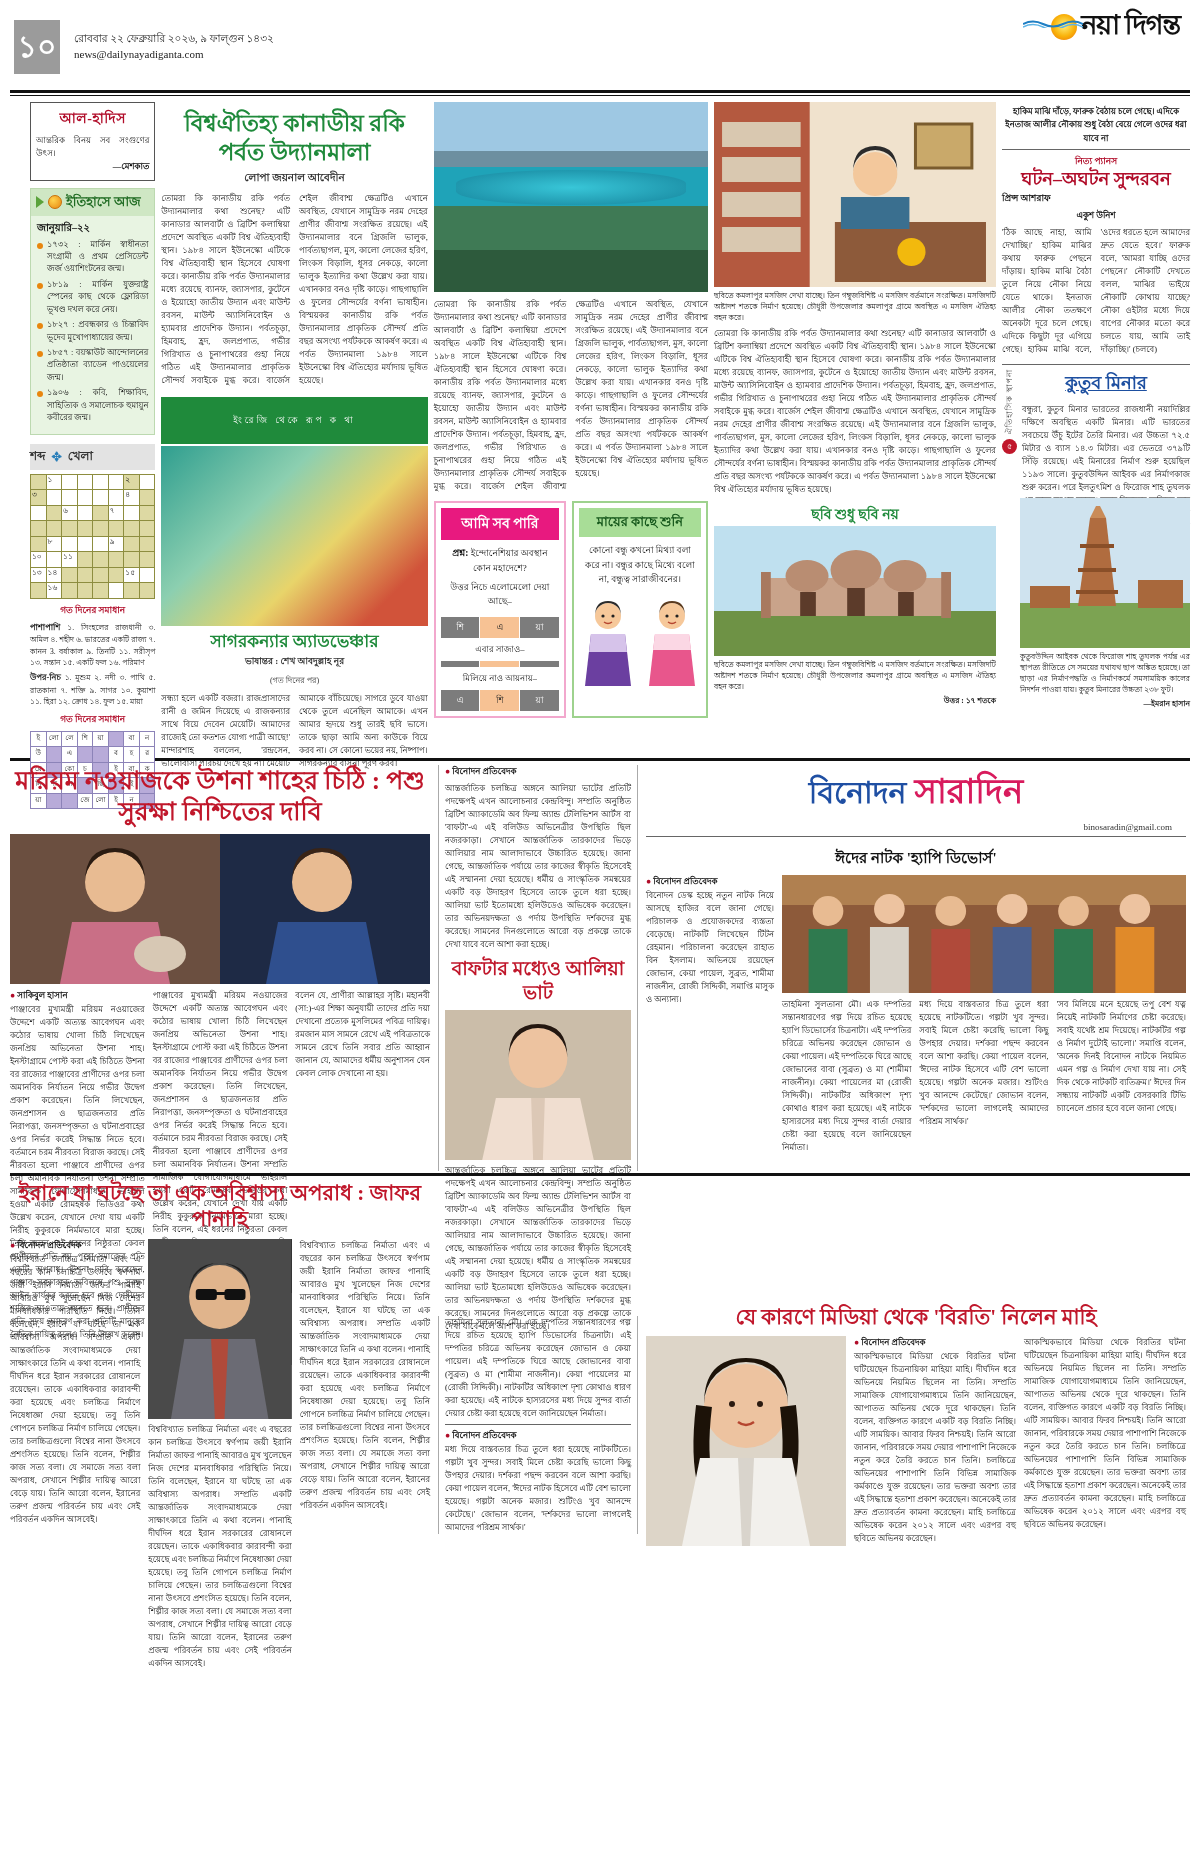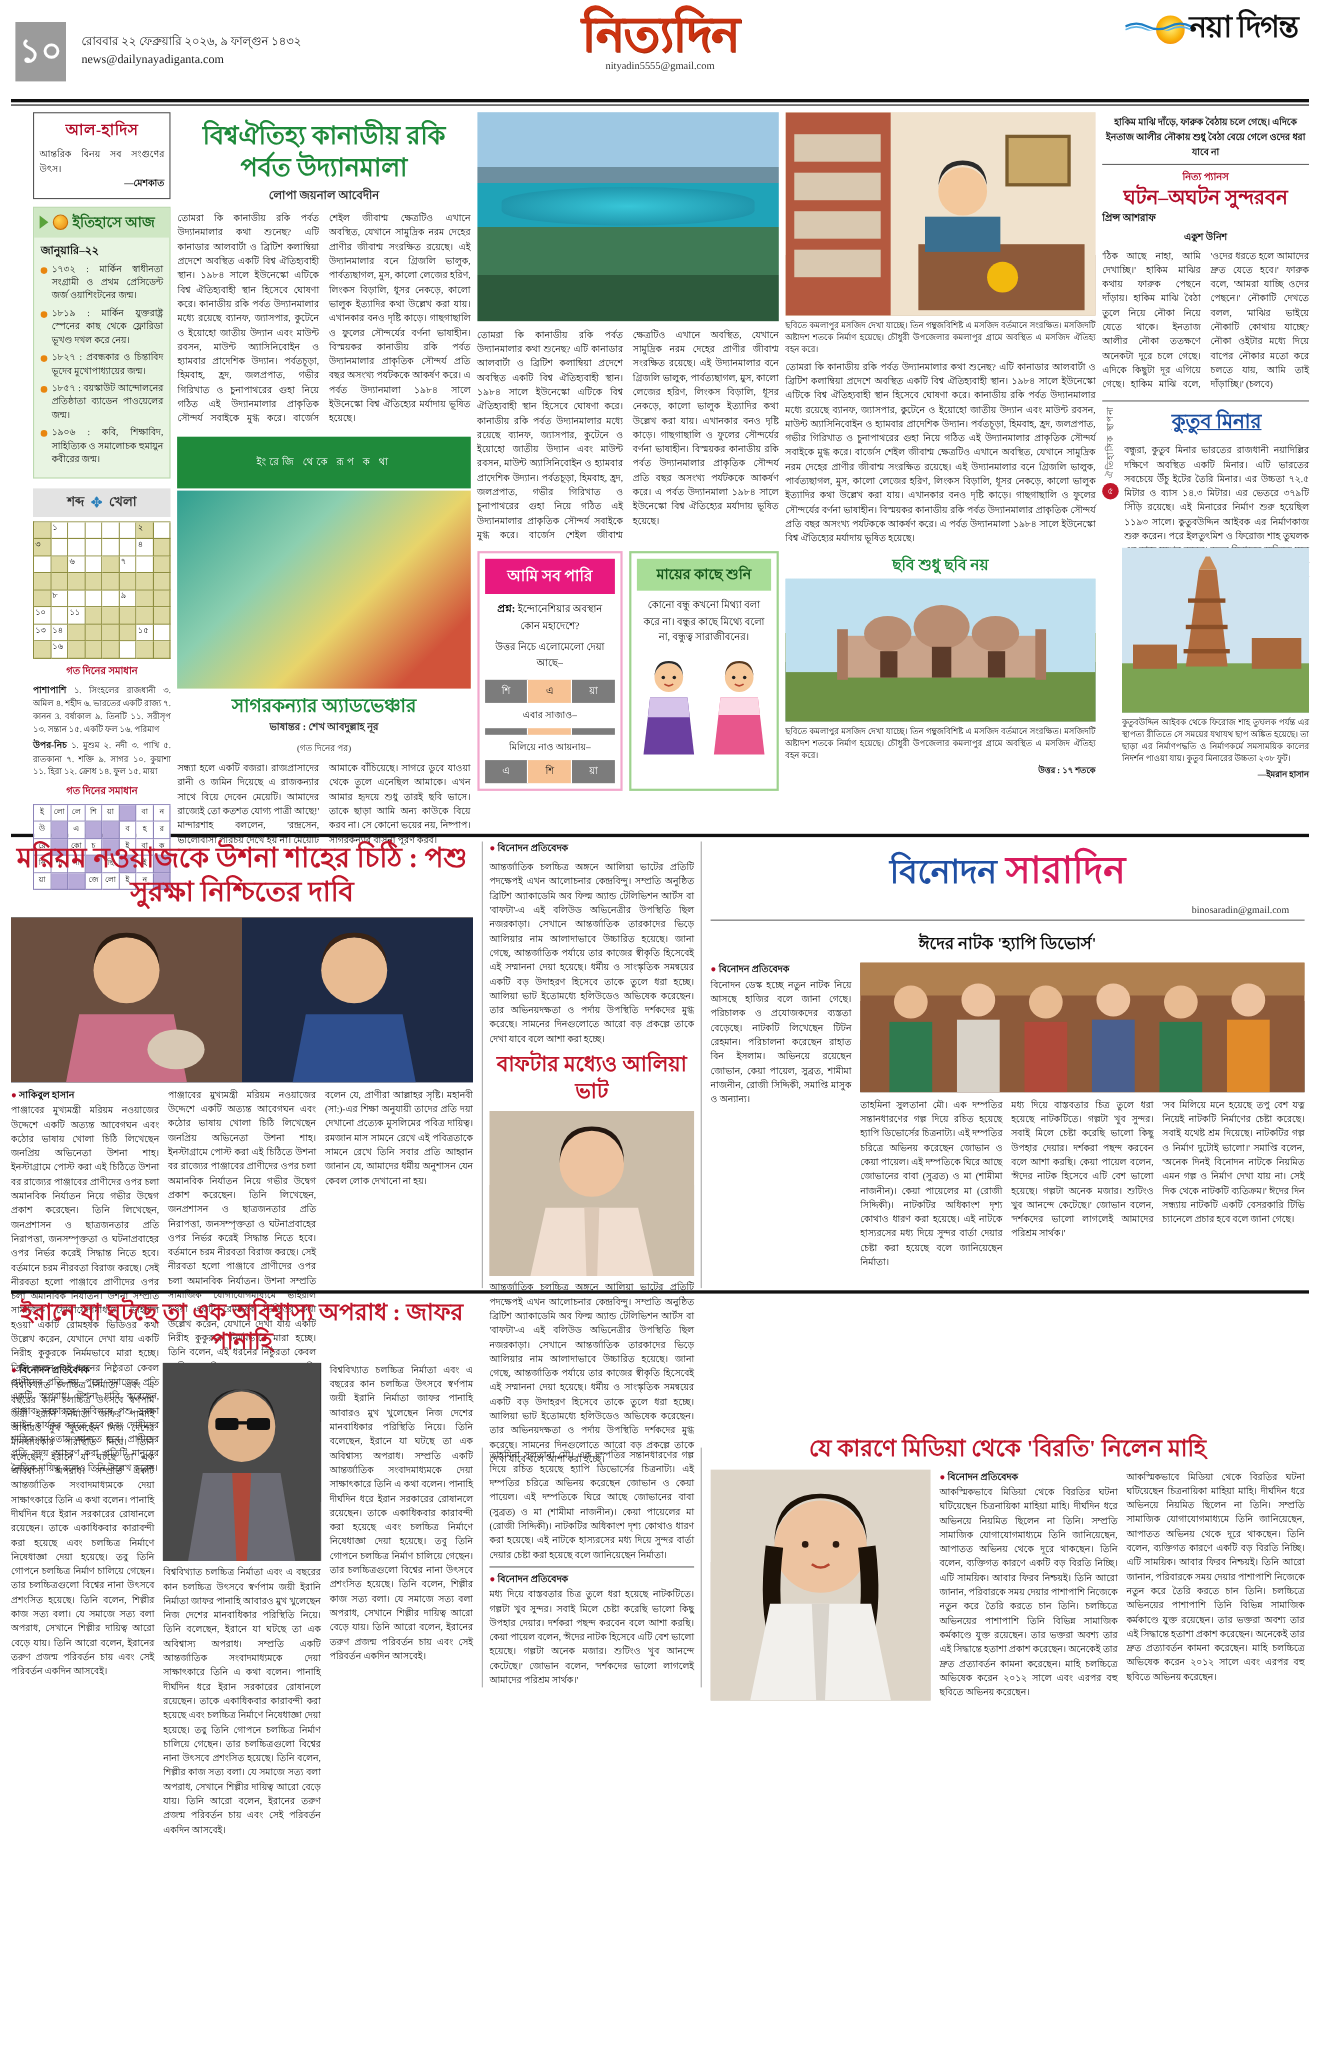--- a/index.html
+++ b/index.html
@@ -61,21 +61,21 @@
      background: radial-gradient(circle at 35% 35%, #ffd34d, #e8860f); border:1px solid #c96f07;}
   .hist-head .arrow { width:0;height:0;border-left:8px solid #5aa23b;border-top:6px solid transparent;border-bottom:6px solid transparent;}
   .hist-head .ht { font-size: 13px; font-weight: bold; color: #1f6b22; }
   .hist-date { font-size: 10px; font-weight: bold; padding: 4px 6px 2px; }
   .hist-list { list-style: none; padding: 0 6px; }
   .hist-list li { font-size: 8.3px; line-height: 1.5; text-align: justify; margin-bottom: 3px; position: relative; padding-left: 10px; }
   .hist-list li:before { content:""; position:absolute; left:0; top:4px; width:6px;height:6px;border-radius:50%;background:#e8860f;}
 
   
   .xw-head { background:#e3e3e3; text-align:center; padding:3px 0; font-size:12px; font-weight:bold; color:#333;
-             display:flex; align-items:center; justify-content:center; gap:6px;}
+             display:flex; align-items:center; gap:6px;}
   .xw-head .plus { color:#2a7fba; font-size:13px; }
   .xw-grid { display:grid; grid-template-columns: repeat(8, 1fr); margin-top:4px; border-left:1px solid #8d8d3f; border-top:1px solid #8d8d3f;}
   .xw-grid div { aspect-ratio: 1/1; border-right:1px solid #8d8d3f; border-bottom:1px solid #8d8d3f;
                  font-size:7.5px; padding-left:1px; line-height:1.3; background:#fff;}
   .xw-grid div.sh { background:#ddd9a3; }
   .xw-cap { text-align:center; font-size:9px; font-weight:bold; color:#b10d2a; margin-top:4px; }
   .clues { font-size:7.6px; line-height:1.5; margin-top:4px; text-align:justify;}
   .clues b { font-size:8.2px; }
   .sol-grid { display:grid; grid-template-columns: repeat(8, 1fr); margin-top:4px; border-left:1px solid #8c83b8; border-top:1px solid #8c83b8;}
   .sol-grid div { aspect-ratio:1/1; border-right:1px solid #8c83b8; border-bottom:1px solid #8c83b8;
@@ -157,24 +157,20 @@
 </head>
 <body>
 
 <div class="page">
 
   <div class="masthead">
     <div class="pagenum-box">১০</div>
     <div class="dateline">
       <div class="d1">রোববার ২২ ফেব্রুয়ারি ২০২৬, ৯ ফাল্গুন ১৪৩২</div>
       <div class="d2">news@dailynayadiganta.com</div>
-    </div>
-    <div class="nameplate">
-      <div class="logo-main">নিত্যদিন</div>
-      <div class="logo-mail">nityadin5555@gmail.com</div>
     </div>
     <div class="brandlogo">
       <svg class="wave" viewBox="0 0 60 10">
         <path d="M0 6 Q10 1 20 6 T40 6 T60 6" stroke="#1f7fc4" fill="none" stroke-width="2"></path>
         <path d="M0 9 Q10 4 20 9 T40 9 T60 9" stroke="#5fb4e6" fill="none" stroke-width="1.5"></path>
       </svg>
       <div class="sun"></div>
       <div class="btext">নয়া দিগন্ত</div>
     </div>
   </div>

